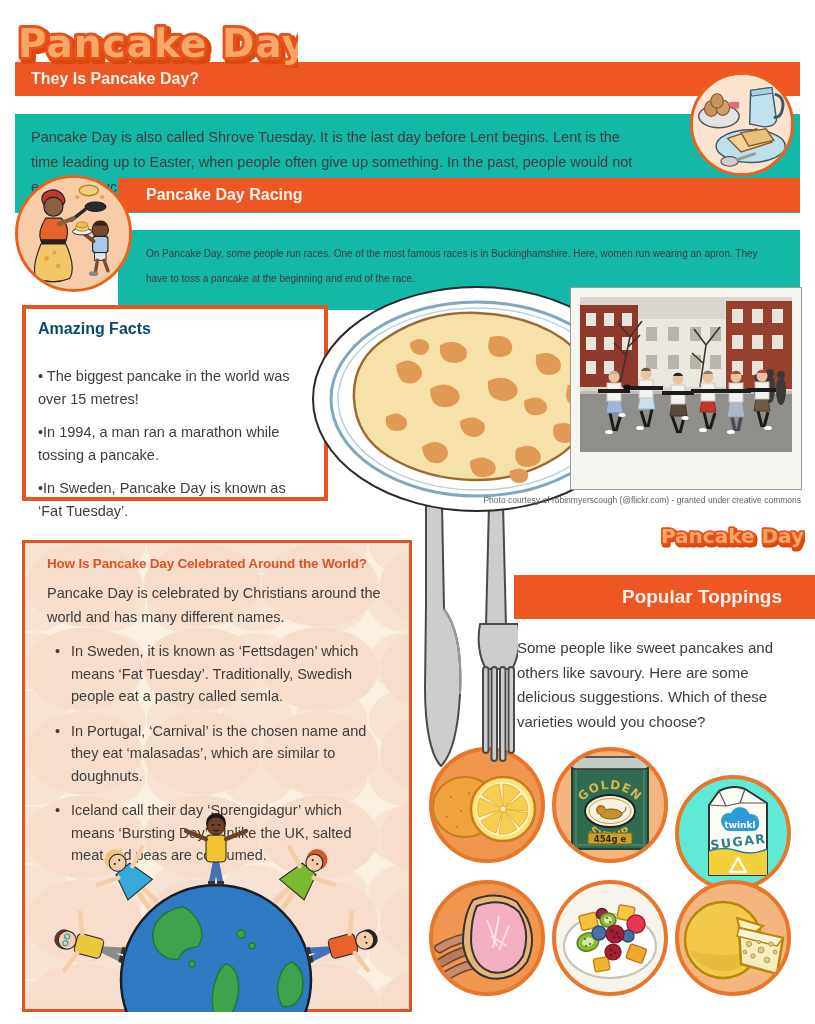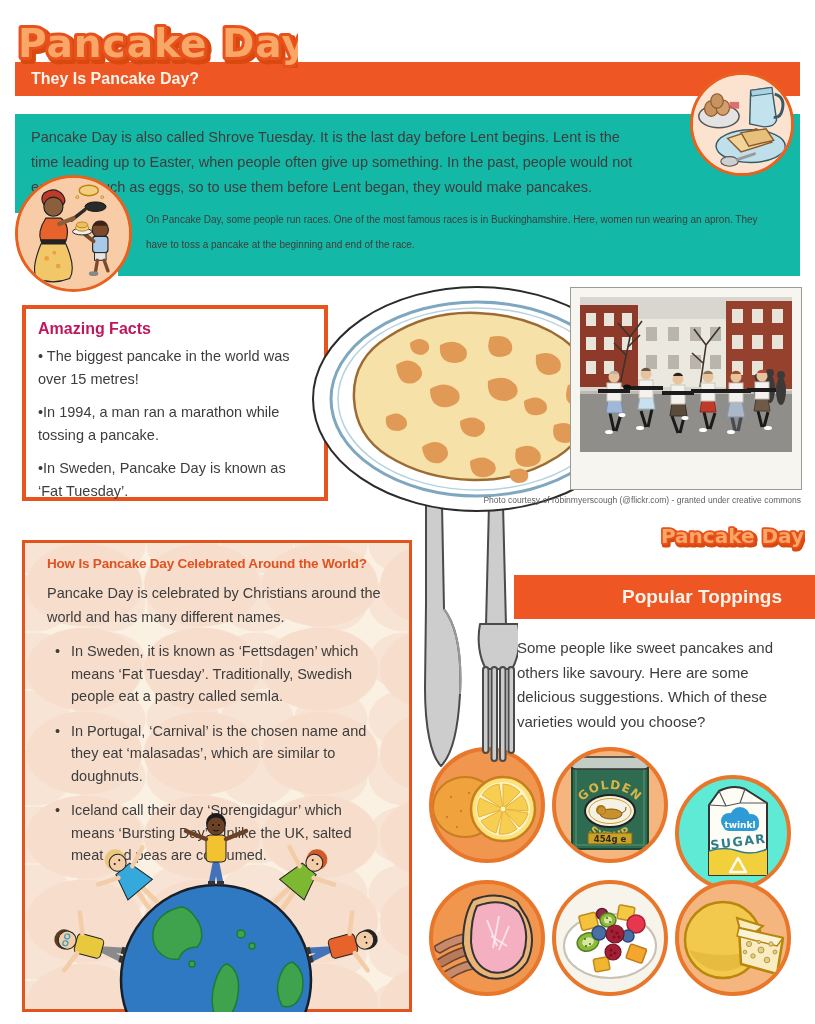--- a/index.html
+++ b/index.html
@@ -16,21 +16,21 @@
   .s1 .sec-body{padding:11px 150px 13px 16px;font-size:14.5px;line-height:25px;min-height:78px;box-sizing:border-box;}
   .egg-circ{left:690px;top:72px;width:104px;height:104px;background:#fbe3d0;z-index:2;}
   
   .s2{left:118px;top:178px;width:682px;}
   .s2 .bar{height:34px;line-height:34px;font-size:16px;padding-left:28px;}
   .s2 .sec-body{padding:11px 18px 13px 28px;font-size:10px;line-height:25px;min-height:80px;box-sizing:border-box;}
   .race-circ{left:15px;top:175px;width:117px;height:117px;background:#f8cca6;z-index:2;}
   
   .facts{left:22px;top:305px;width:306px;height:196px;background:#fff;border:4px solid #e8541e;
          box-sizing:border-box;padding:11px 12px;z-index:1;}
-  .facts h3{margin:0 0 7px 0;font-size:16px;color:#be185d;}
+  .facts h3{margin:0 0 27px 0;font-size:16px;color:#0c4a6e;}
   .facts .fact{font-size:14.5px;line-height:23px;margin-bottom:10px;}
   
   .plate{left:310px;top:285px;z-index:3;}
   
   .photo{left:570px;top:287px;width:232px;height:203px;background:#f7f5ef;border:1px solid #9b9b94;
          box-sizing:border-box;padding:9px 9px 0 9px;z-index:3;}
   .caption{right:14px;top:495px;font-size:8.5px;color:#5f5f5f;z-index:3;}
   
   .logo-main{left:8px;top:12px;z-index:2;}
   .logo-mini{left:655px;top:518px;z-index:2;}
@@ -91,20 +91,23 @@
       <ellipse cx="60" cy="74" rx="36" ry="17" fill="#bfdfea" stroke="#3a5a66" stroke-width="1.5"></ellipse>
       <path d="M36,66 l30,-10 l16,14 l-32,10 z" fill="#f2d49b" stroke="#8a5a2b" stroke-width="1.5"></path>
       <path d="M50,60 l26,-4 l8,12 l-26,6 z" fill="#e8c07c" stroke="#8a5a2b" stroke-width="1.5"></path>
 
       <ellipse cx="38" cy="90" rx="9" ry="5" fill="#cfcfcf" stroke="#555" stroke-width="1.2"></ellipse>
       <path d="M46,88 l18,-6" stroke="#9a9a9a" stroke-width="3" stroke-linecap="round"></path>
     </svg>
   </div>
 
   <div class="abs s2">
+    <div class="bar">
+      <span class="lbl">Pancake Day Racing</span>
+    </div>
     <div class="sec-body">
       <span>On Pancake Day, some people run races. One of the most famous races is in Buckinghamshire. Here, women run wearing an apron. They have to toss a pancake at the beginning and end of the race.</span>
     </div>
   </div>
   <div class="abs circ race-circ">
     <svg width="111" height="111" viewBox="0 0 116 116">
       <circle cx="58" cy="58" r="58" fill="#f8cca6"></circle>
 
       <ellipse cx="74" cy="13" rx="10" ry="5.5" fill="#f2ce7e" stroke="#b8860b" stroke-width="1.5"></ellipse>
       <circle cx="62" cy="20" r="1.5" fill="#f2ce7e" stroke="#b8860b" stroke-width="0.8"></circle>

